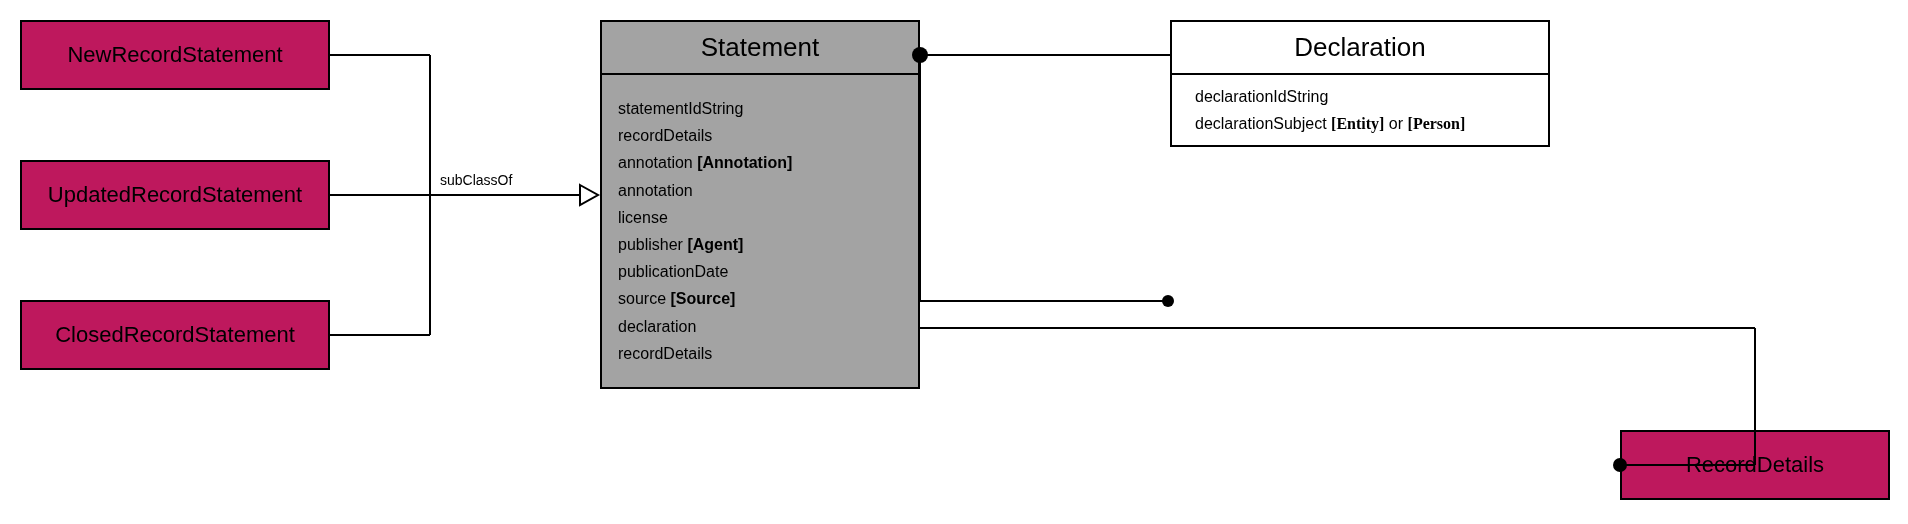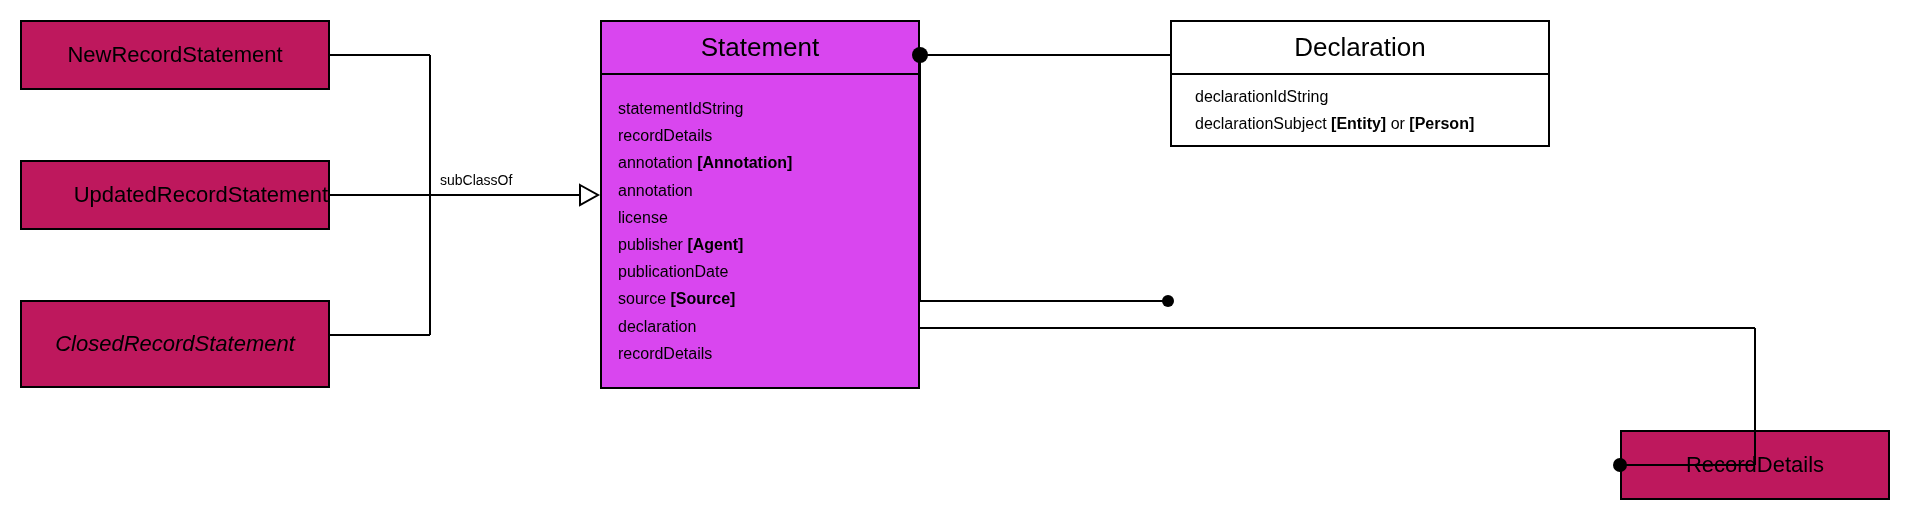--- a/index.html
+++ b/index.html
@@ -27,21 +27,21 @@
     }
     .diagram-box span {
       font-size: 22px;
       font-weight: normal;
       color: #000;
       text-align: center;
     }
     .statement-box {
       position: absolute;
       border: 2px solid #000;
-      background: #d946ef;
+      background: #a3a3a3;
     }
     .statement-title {
       font-size: 26px;
       font-weight: normal;
       text-align: center;
       padding: 10px 20px;
       border-bottom: 2px solid #000;
     }
     .statement-attrs {
       padding: 20px 16px;
@@ -63,34 +63,35 @@
       padding: 10px 30px;
       border-bottom: 2px solid #000;
     }
     .declaration-attrs {
       padding: 8px 23px;
       line-height: 1.7;
       font-size: 16px;
     }
     .declaration-attrs .bold {
       font-weight: bold;
+      font-family: Liberation Serif, serif;
     }
   </style>
 </head>
 <body>
 
 <div class="diagram-box" style="left:20px; top:20px; width:310px; height:70px;">
   <span>NewRecordStatement</span>
 </div>
 
-<div class="diagram-box" style="left:20px; top:160px; width:310px; height:70px;justify-content:flex-end;">
+<div class="diagram-box" style="left:20px; top:160px; width:310px; height:70px;">
   <span>UpdatedRecordStatement</span>
 </div>
 
-<div class="diagram-box" style="left:20px; top:300px; width:310px; height:88px;font-style:italic;">
+<div class="diagram-box" style="left:20px; top:300px; width:310px; height:70px;">
   <span>ClosedRecordStatement</span>
 </div>
 
 <div class="statement-box" style="left:600px; top:20px; width:320px;">
   <div class="statement-title">Statement</div>
   <div class="statement-attrs">
     <div>statementIdString</div>
     <div>recordDetails</div>
     <div>annotation <span class="bold">[Annotation]</span></div>
     <div>annotation</div>

